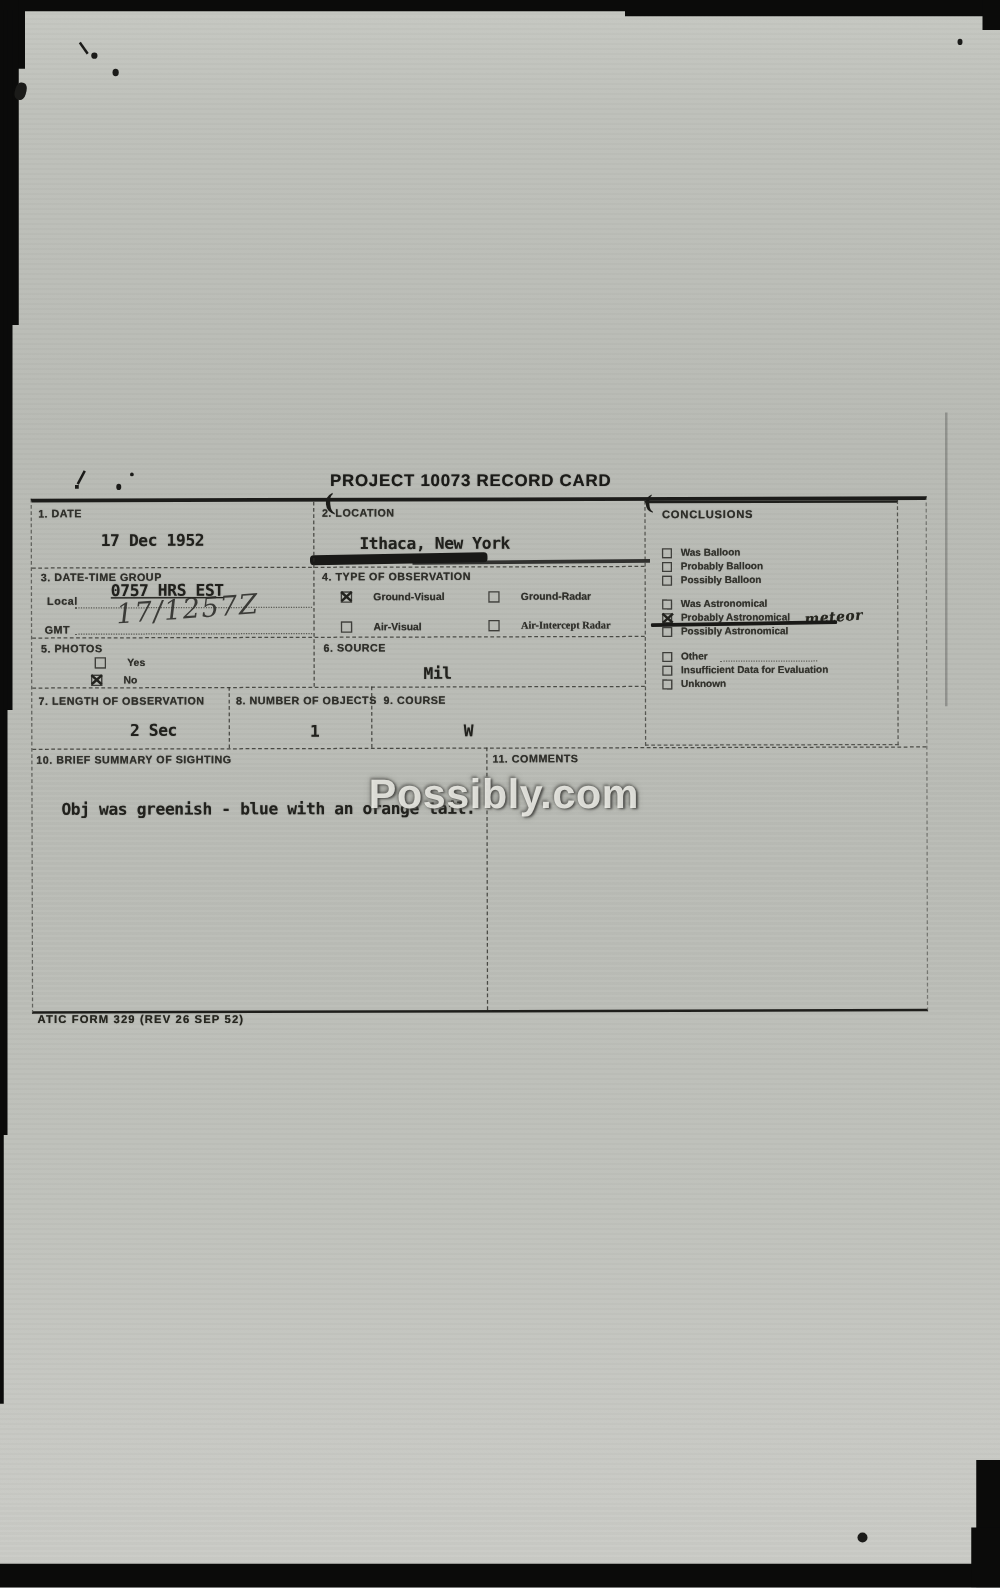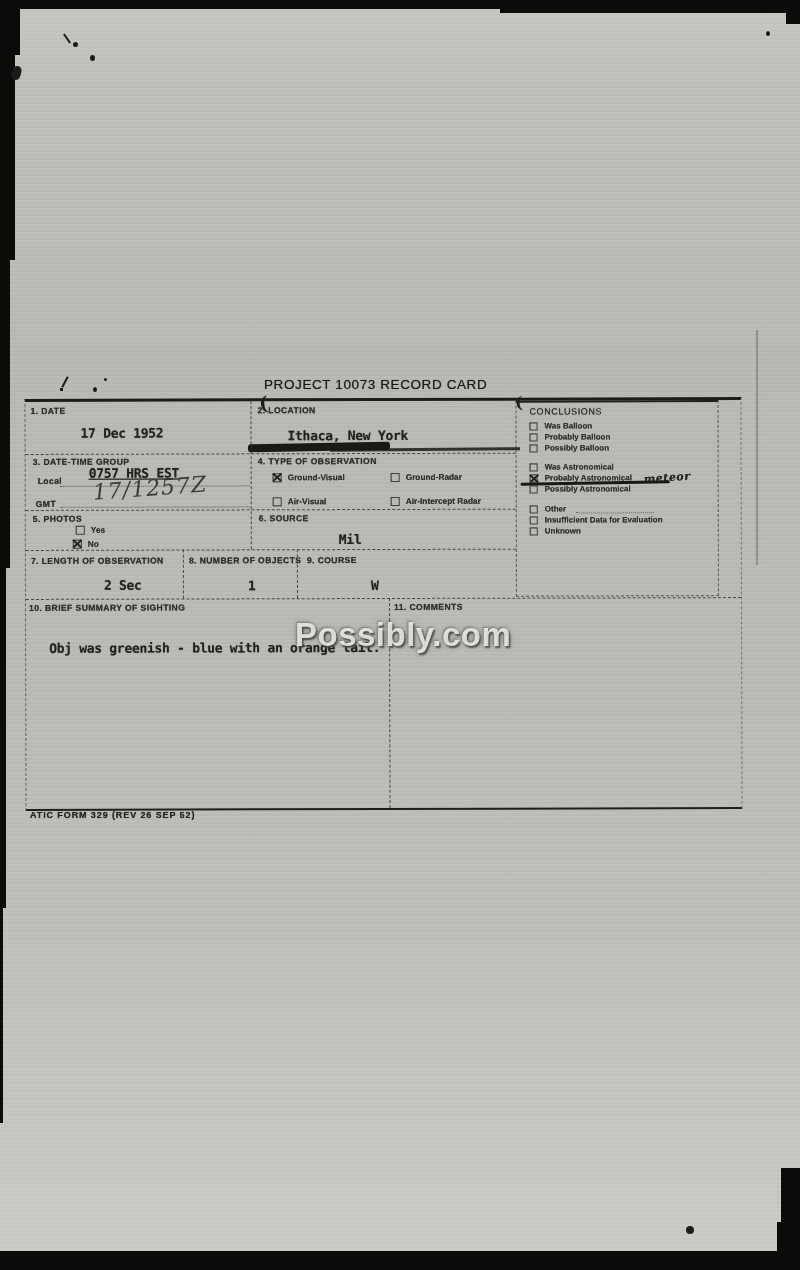--- a/index.html
+++ b/index.html
@@ -16,45 +16,45 @@
     border-left:1.5px dashed rgba(50,50,46,.65);border-right:1.5px dashed rgba(50,50,46,.5);
     transform:rotate(-0.15deg);}
   .hdiv{position:absolute;border-top:1.5px dashed rgba(45,45,40,.8);height:0;}
   .vdiv{position:absolute;border-left:1.5px dashed rgba(45,45,40,.8);width:0;}
   .label{position:absolute;font-size:8.6px;font-weight:bold;letter-spacing:.4px;color:#30302b;
     text-shadow:0 0 .7px rgba(40,40,36,.8);white-space:nowrap;}
   .typed{position:absolute;font-family:"DejaVu Sans Mono", monospace;font-size:13px;font-weight:bold;
     color:#21211d;text-shadow:0 0 1px rgba(35,35,32,.45);white-space:nowrap;letter-spacing:-.3px;}
   .script{position:absolute;font-family:"DejaVu Serif", serif;font-style:italic;color:rgba(45,45,42,.9);white-space:nowrap;}
   .dotline{position:absolute;border-bottom:1.5px dotted rgba(60,60,54,.75);height:0;}
-  .cb-row{position:absolute;display:flex;align-items:center;gap:6px;font-size:8.3px;font-weight:bold;
+  .cb-row{position:absolute;display:flex;align-items:center;gap:17px;font-size:8.3px;font-weight:bold;
     color:#30302b;text-shadow:0 0 .6px rgba(40,40,36,.7);white-space:nowrap;}
   .checkbox{display:inline-block;width:7px;height:7px;border:1.2px solid #3e3e3a;position:relative;flex:none;
     box-shadow:0 0 .5px rgba(40,40,40,.6);}
   .checkbox.checked::before,.checkbox.checked::after{content:"";position:absolute;left:-2px;top:2.6px;width:11px;height:1.6px;background:#23231f;}
   .checkbox.checked::before{transform:rotate(42deg);}
   .checkbox.checked::after{transform:rotate(-42deg);}
   
   #conclusions{position:absolute;left:490px;top:0;width:203px;height:196px;
     border-top:2.5px solid #1e1e1b;border-left:1.5px dashed rgba(45,45,40,.7);
     border-right:1.5px dashed rgba(45,45,40,.7);border-bottom:1.5px dashed rgba(45,45,40,.7);
     padding:4px 0 0 13px;box-sizing:border-box;}
-  #conclusions .ctitle{font-size:9px;font-weight:normal;letter-spacing:.6px;color:#2e2e29;
-    text-shadow:0 0 .7px rgba(40,40,36,.8);margin-bottom:4px;}
+  #conclusions .ctitle{font-size:9px;font-weight:bold;letter-spacing:.6px;color:#2e2e29;
+    text-shadow:0 0 .7px rgba(40,40,36,.8);margin-bottom:20px;}
   .cgroup{margin-bottom:8px;}
   .cgroup.g2{margin-bottom:11px;} .cgroup.g3{margin-bottom:9px;}
   .crow{display:flex;align-items:center;gap:7px;height:11px;font-size:8px;font-weight:bold;
     color:#33332d;text-shadow:0 0 .6px rgba(40,40,36,.7);white-space:nowrap;position:relative;}
   .crow .checkbox{width:6px;height:6px;}
   .fill-line{display:inline-block;width:78px;border-bottom:1.5px dotted rgba(60,60,54,.7);height:7px;margin-left:3px;}
   .strike{position:absolute;left:-9px;top:8.5px;width:149px;height:2.6px;background:#191917;transform:rotate(-0.8deg);border-radius:1px;}
   .note-script{font-family:"DejaVu Serif", serif;font-style:italic;font-size:11px;color:#26261f;
     transform:rotate(-4deg);margin-left:5px;letter-spacing:.5px;}
   
-  #card-title{position:absolute;left:264px;top:377px;font-size:13.5px;font-weight:normal;letter-spacing:.6px;
+  #card-title{position:absolute;left:264px;top:377px;font-size:13.5px;font-weight:bold;letter-spacing:.6px;
     color:#1b1b18;text-shadow:0 0 .8px rgba(30,30,28,.7);white-space:nowrap;}
   #watermark{position:absolute;left:295px;top:616px;font-size:33px;font-weight:bold;letter-spacing:.5px;
     color:rgba(250,250,244,.82);
     text-shadow:1.5px 1.5px 2px rgba(70,70,66,.95), -1px -1px 2px rgba(80,80,76,.55), 0 0 6px rgba(90,90,86,.4);
     white-space:nowrap;}
   #form-footer{position:absolute;left:30px;top:810px;font-size:9px;font-weight:bold;letter-spacing:.9px;
     color:#26261f;text-shadow:0 0 .7px rgba(40,40,36,.8);white-space:nowrap;}
   
   .speck{position:absolute;background:#1b1b19;}
   .pen-paren{position:absolute;font-family:"DejaVu Serif", serif;font-size:19px;color:#1d1d1a;font-weight:bold;}
@@ -128,21 +128,21 @@
       <span>Ground-Visual</span>
     </div>
     <div class="cb-row" style="left:365px;top:71px;">
       <span class="checkbox"></span>
       <span>Ground-Radar</span>
     </div>
     <div class="cb-row" style="left:247px;top:95px;">
       <span class="checkbox"></span>
       <span>Air-Visual</span>
     </div>
-    <div class="cb-row" style="left:365px;top:95px;">
+    <div class="cb-row" style="left:365px;top:95px;font-family:Liberation Serif, serif;">
       <span class="checkbox"></span>
       <span>Air-Intercept Radar</span>
     </div>
 
     <div class="label" style="left:7px;top:112px;">5. PHOTOS</div>
     <div class="cb-row" style="left:50px;top:123px;">
       <span class="checkbox"></span>
       <span>Yes</span>
     </div>
     <div class="cb-row" style="left:47px;top:137px;">

